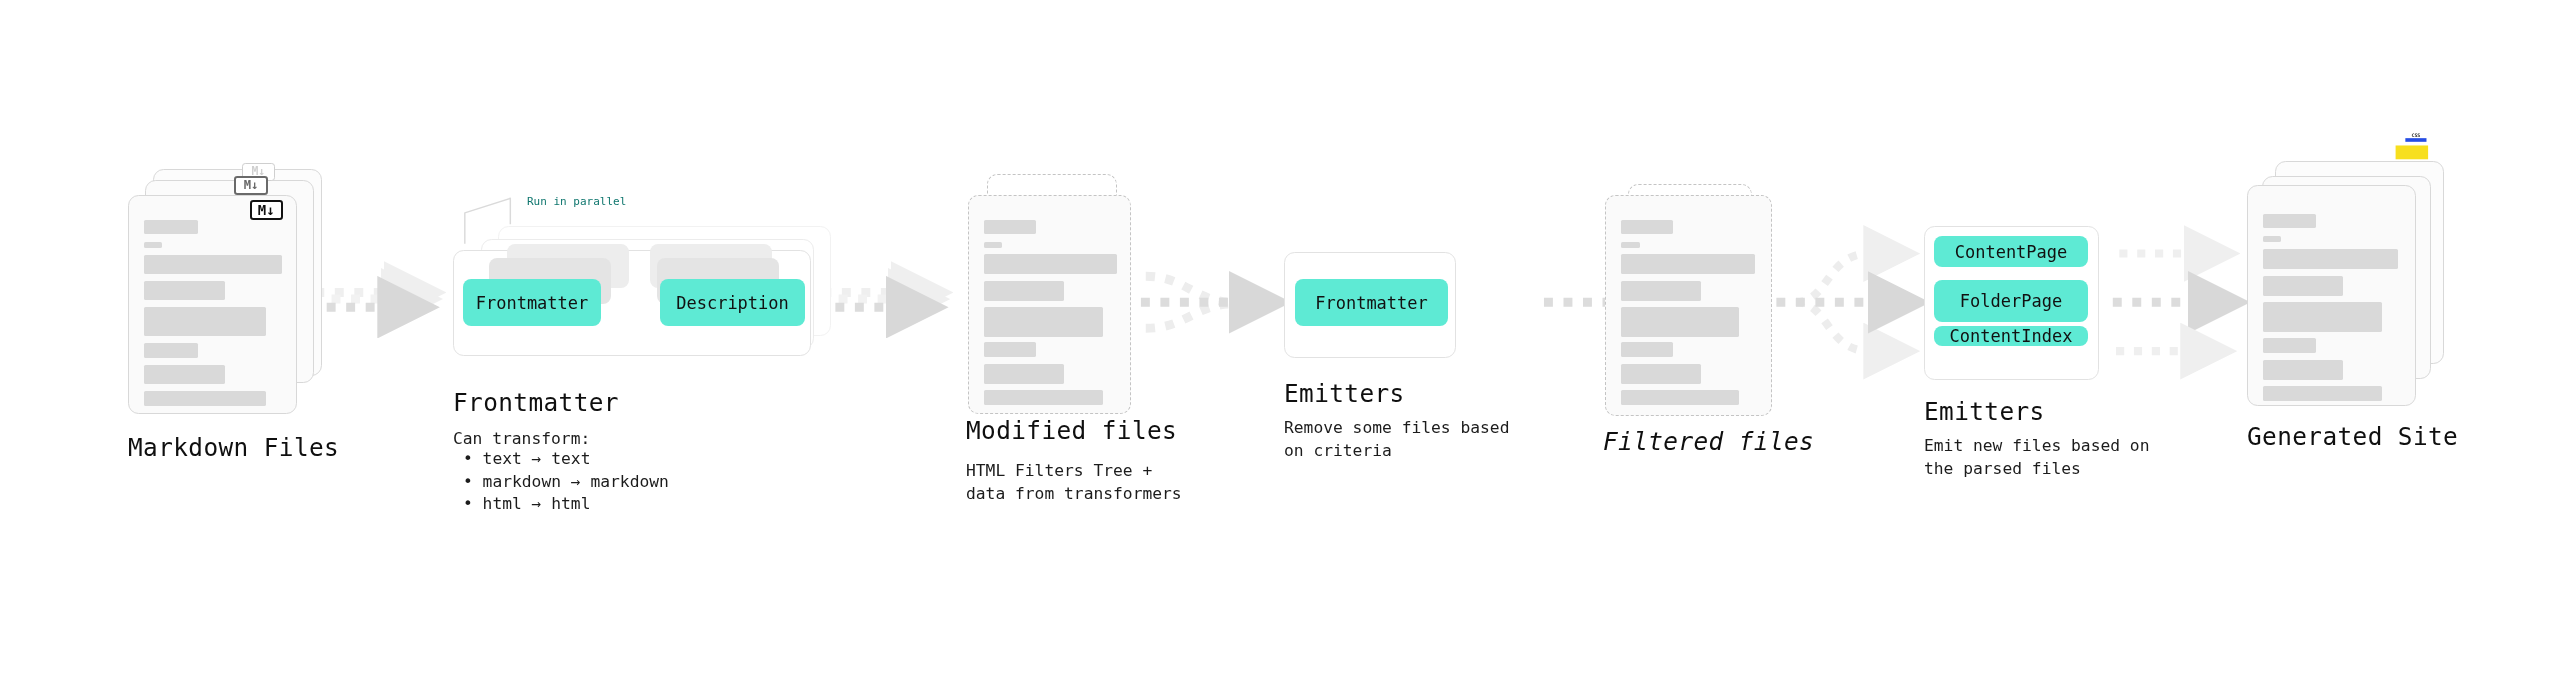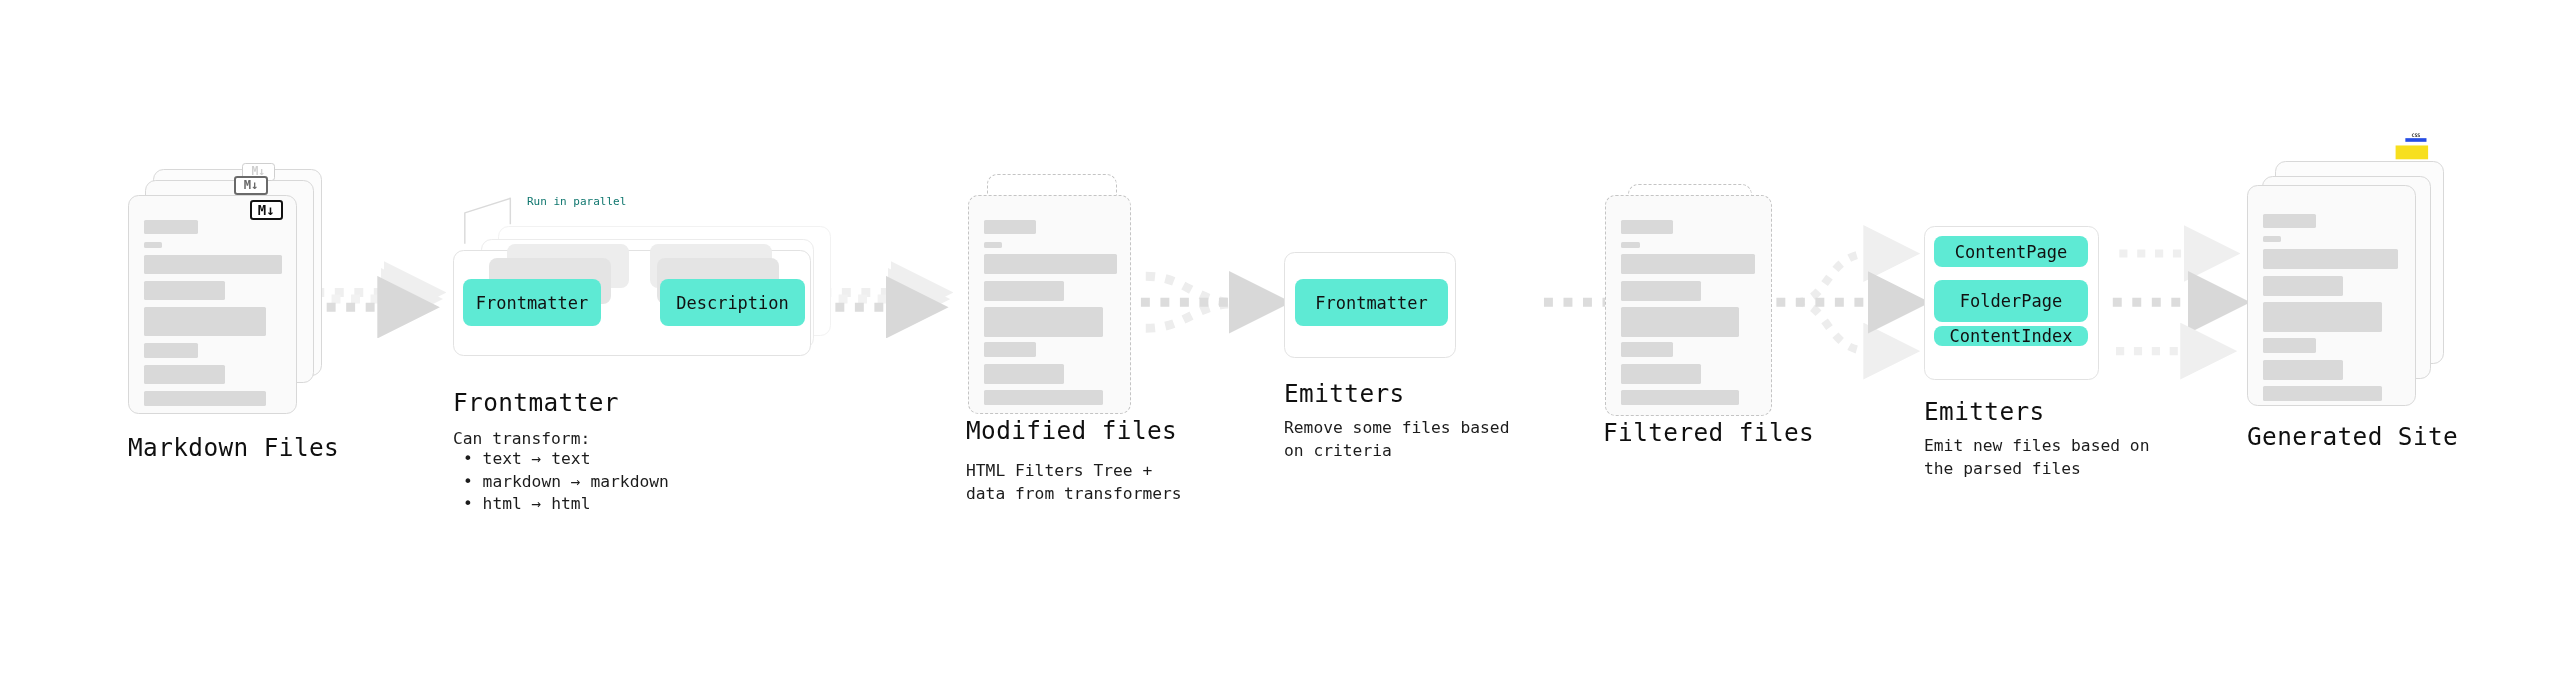--- a/index.html
+++ b/index.html
@@ -278,21 +278,21 @@
       <div class="bar" style="left:15.4px; top:24.4px; width:52px; height:14px;"></div>
       <div class="bar" style="left:15.4px; top:46px; width:18.7px; height:5.7px;"></div>
       <div class="bar" style="left:15.4px; top:58px; width:134px; height:19.5px;"></div>
       <div class="bar" style="left:15.4px; top:85px; width:80px; height:19.5px;"></div>
       <div class="bar" style="left:15.4px; top:111px; width:118px; height:30px;"></div>
       <div class="bar" style="left:15.4px; top:146px; width:52px; height:14.6px;"></div>
       <div class="bar" style="left:15.4px; top:168px; width:80px; height:19.5px;"></div>
       <div class="bar" style="left:15.4px; top:194px; width:118px; height:15.4px;"></div>
     </div>
   </div>
-  <div class="abs stage-label" style="left:1603px; top:418px;">Filtered files</div>
+  <div class="abs stage-label" style="left:1603px; top:427px;font-style:italic;">Filtered files</div>
 
   <div>
     <div class="group-box" style="left:1924px; top:226px; width:175px; height:154px;"></div>
     <div class="chip" style="left:1934px; top:236px; width:154px; height:31px;">ContentPage</div>
     <div class="chip" style="left:1934px; top:280px; width:154px; height:42px;">FolderPage</div>
     <div class="chip" style="left:1934px; top:326px; width:154px; height:20px;">ContentIndex</div>
   </div>
   <div class="abs stage-label" style="left:1924px; top:397px;">Emitters</div>
   <div class="abs stage-desc" style="left:1924px; top:434px;">Emit new files based on
 the parsed files</div>

